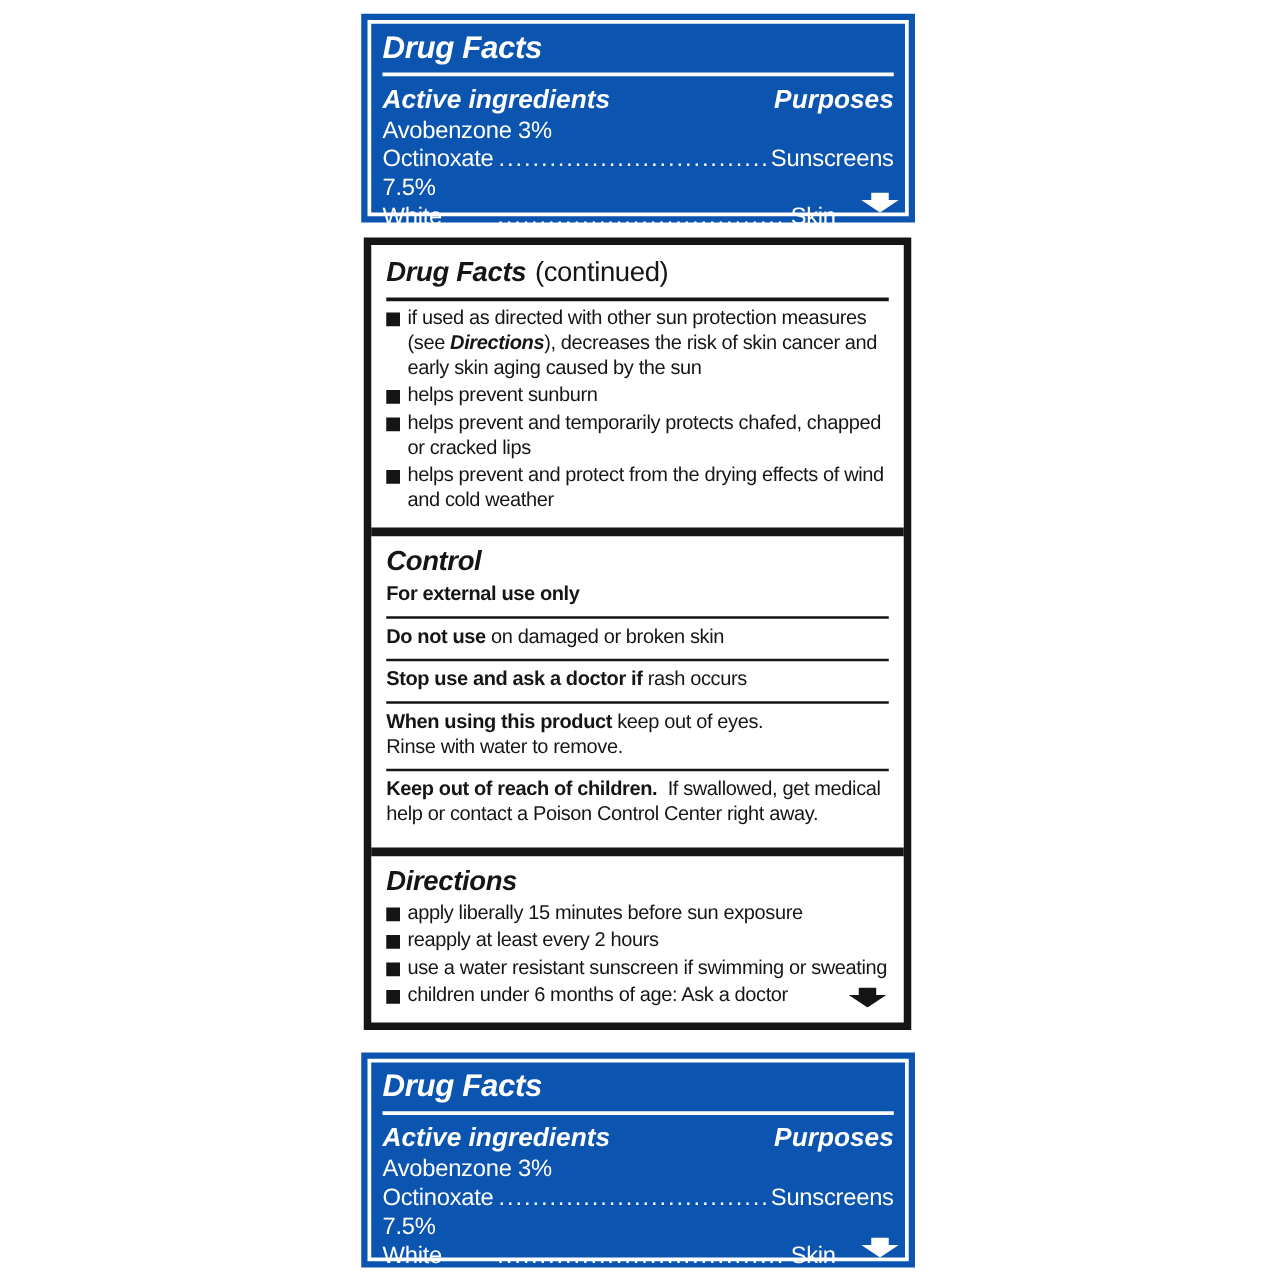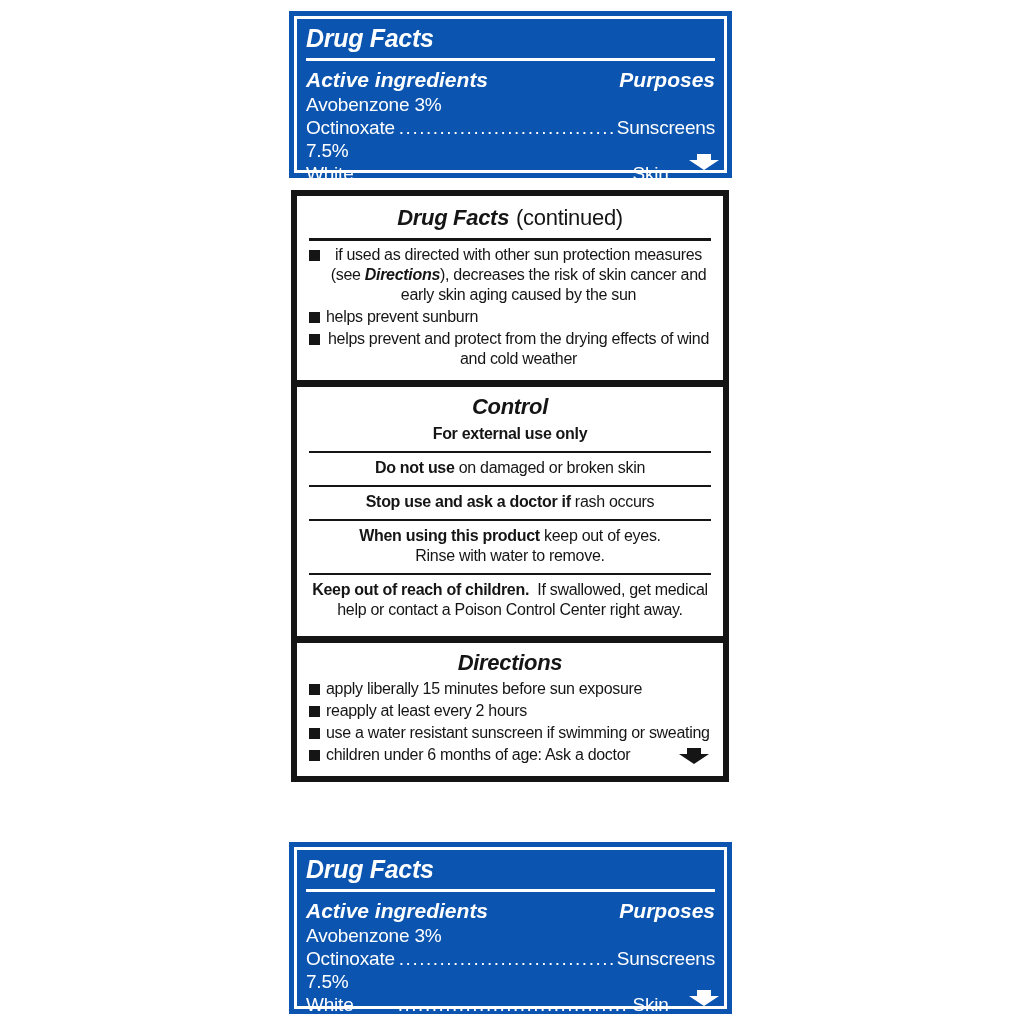--- a/index.html
+++ b/index.html
@@ -31,21 +31,21 @@
   .ing-row { display:flex; align-items:flex-start; font-size:19px; line-height:23px; letter-spacing:-0.2px; }
   .ing-leader {
     flex:1 1 auto; min-width:0; overflow:hidden; white-space:nowrap;
     margin:0 4px; letter-spacing:1.5px;
   }
   .bp-arrow { position:absolute; right:13px; bottom:8px; line-height:0; }
 
   
   .bw-panel {
     position:absolute; left:291px; top:190px; width:438px;
-    background:#ffffff; border:6px solid #151515;text-align:center;
+    background:#ffffff; border:6px solid #151515;
   }
   .bw-section { padding:7px 12px 9px 12px; position:relative; }
   .bw-section + .bw-section { border-top:7px solid #151515; }
   .cont-title { font-size:22px; letter-spacing:-0.3px; padding-top:2px; }
   .cont-title .bi-part { font-weight:bold; font-style:italic; }
   .cont-title .reg-part { margin-left:7px; }
   .thin-rule { height:3px; background:#151515; margin:7px 0 4px 0; }
   .sec-heading { font-size:22px; font-weight:bold; font-style:italic; letter-spacing:-0.3px; margin-bottom:3px; }
   .bullet-item { display:flex; font-size:16px; line-height:20px; letter-spacing:-0.3px; margin-bottom:2px; }
   .bullet-sq { flex:none; width:11px; height:11px; background:#151515; margin:5px 6px 0 0; }
@@ -108,20 +108,24 @@
           <div class="bullet-item">
             <span class="bullet-sq"></span>
             <span class="bullet-text"><span>if used as directed with other sun protection measures (see </span><span class="b i">Directions</span><span>), decreases the risk of skin cancer and early skin aging caused by the sun</span></span>
           </div>
           <div class="bullet-item">
             <span class="bullet-sq"></span>
             <span class="bullet-text"><span>helps prevent sunburn</span></span>
           </div>
           <div class="bullet-item">
             <span class="bullet-sq"></span>
+            <span class="bullet-text"><span>helps prevent and temporarily protects chafed, chapped or cracked lips</span></span>
+          </div>
+          <div class="bullet-item">
+            <span class="bullet-sq"></span>
             <span class="bullet-text"><span>helps prevent and protect from the drying effects of wind and cold weather</span></span>
           </div>
         </div>
     </div>
 
     <div class="bw-section">
       <div class="sec-heading">Control</div>
       <div id="warning-items">
           <div class="warn-item"><span class="b">For external use only</span></div>
           <div class="warn-item"><span class="b">Do not use</span><span> on damaged or broken skin</span></div>

